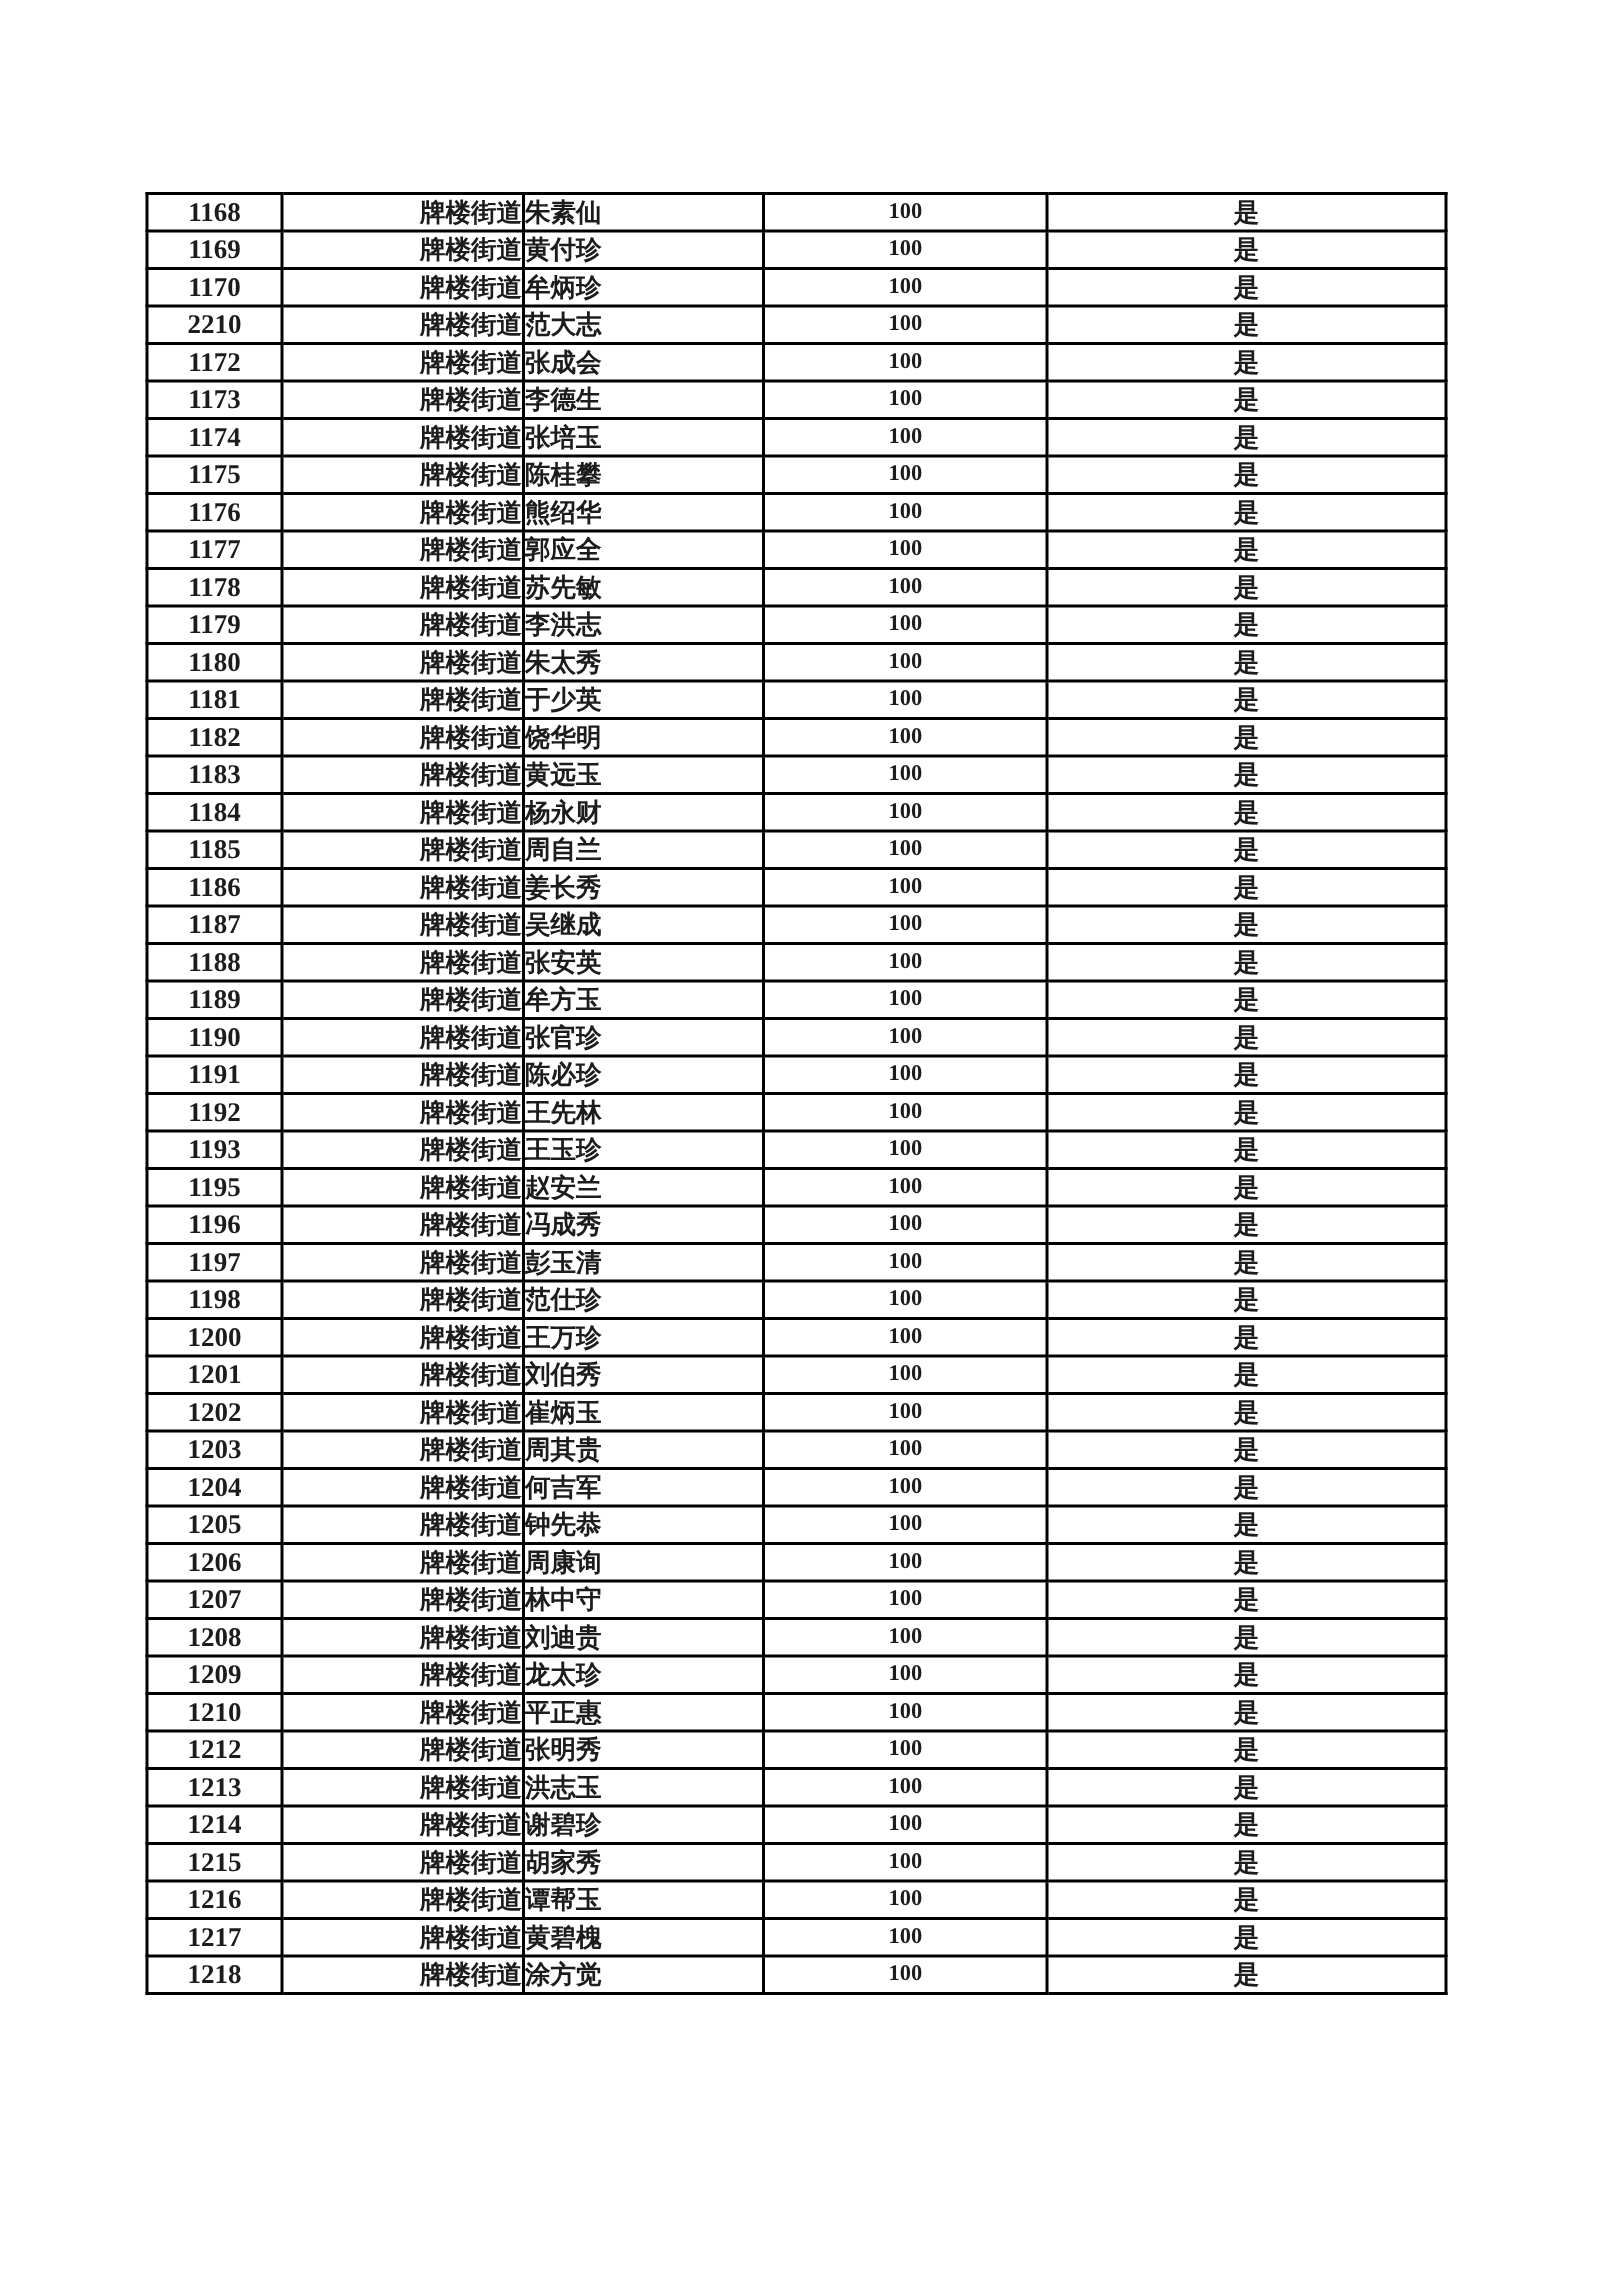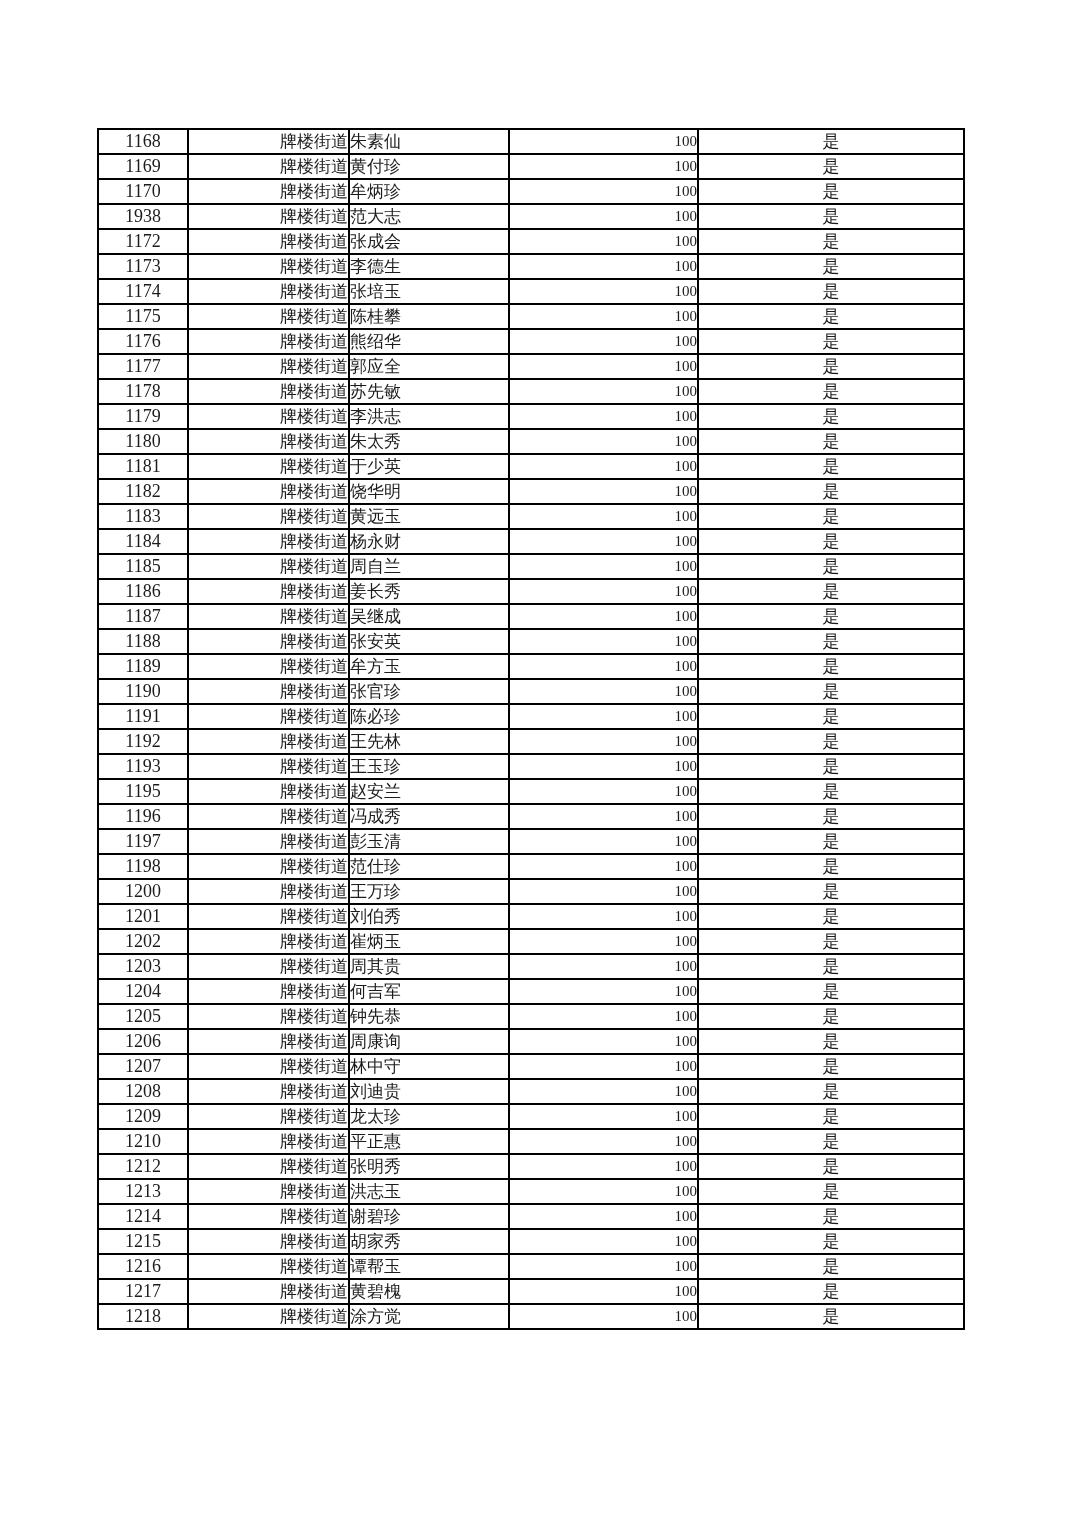--- a/index.html
+++ b/index.html
@@ -14,20 +14,21 @@
     background: #ffffff;
     overflow: hidden;
   }
   table.records {
     position: absolute;
     left: 97px;
     top: 128px;
     width: 866px;
     border-collapse: collapse;
     table-layout: fixed;
+    font-weight: bold;
   }
   table.records tr {
     height: 24.41px;
   }
   table.records td {
     border: 2px solid #000000;
     padding: 0;
     overflow: hidden;
     white-space: nowrap;
     vertical-align: middle;
@@ -42,21 +43,21 @@
     text-align: right;
     padding-left: 4px;
     font-size: 17px;
   }
   td.c-name {
     text-align: left;
     padding-left: 4px;
     font-size: 17px;
   }
   td.c-score {
-    text-align: right;
+    text-align: center;
     padding-left: 3px;
     font-family: "Liberation Sans", sans-serif;
     font-size: 15px;
     margin-left: 32px;
   }
   td.c-flag {
     text-align: center;
     font-size: 17px;
   }
 </style>
@@ -88,21 +89,21 @@
           <td class="c-flag">是</td>
         </tr>
         <tr>
           <td class="c-serial">1170</td>
           <td class="c-street">牌楼街道</td>
           <td class="c-name">牟炳珍</td>
           <td class="c-score">100</td>
           <td class="c-flag">是</td>
         </tr>
         <tr>
-          <td class="c-serial">1938</td>
+          <td class="c-serial">2210</td>
           <td class="c-street">牌楼街道</td>
           <td class="c-name">范大志</td>
           <td class="c-score">100</td>
           <td class="c-flag">是</td>
         </tr>
         <tr>
           <td class="c-serial">1172</td>
           <td class="c-street">牌楼街道</td>
           <td class="c-name">张成会</td>
           <td class="c-score">100</td>

